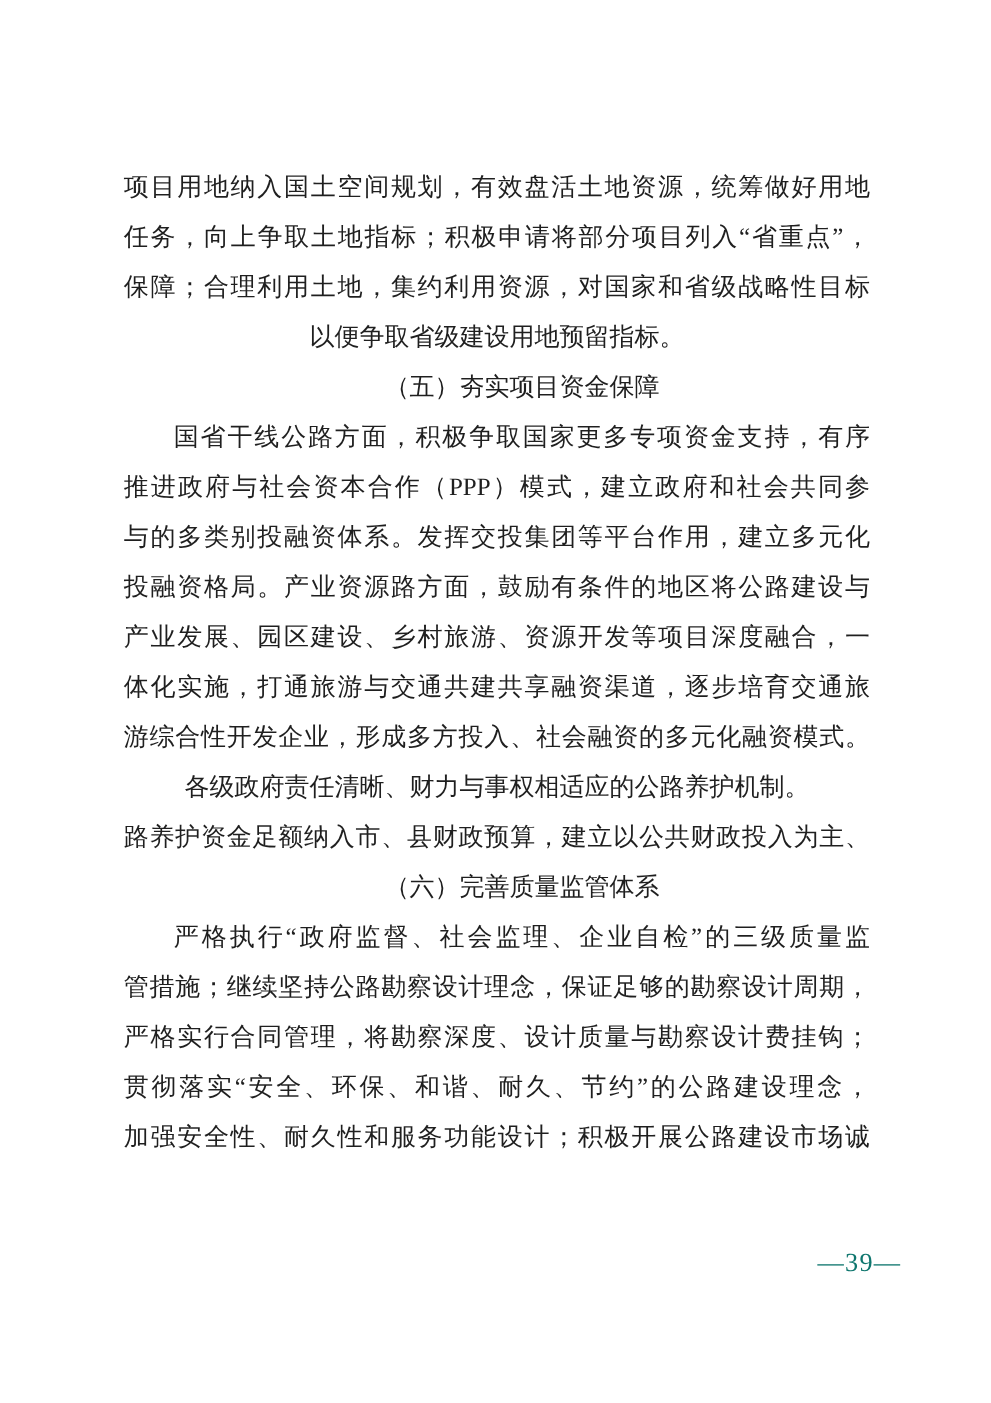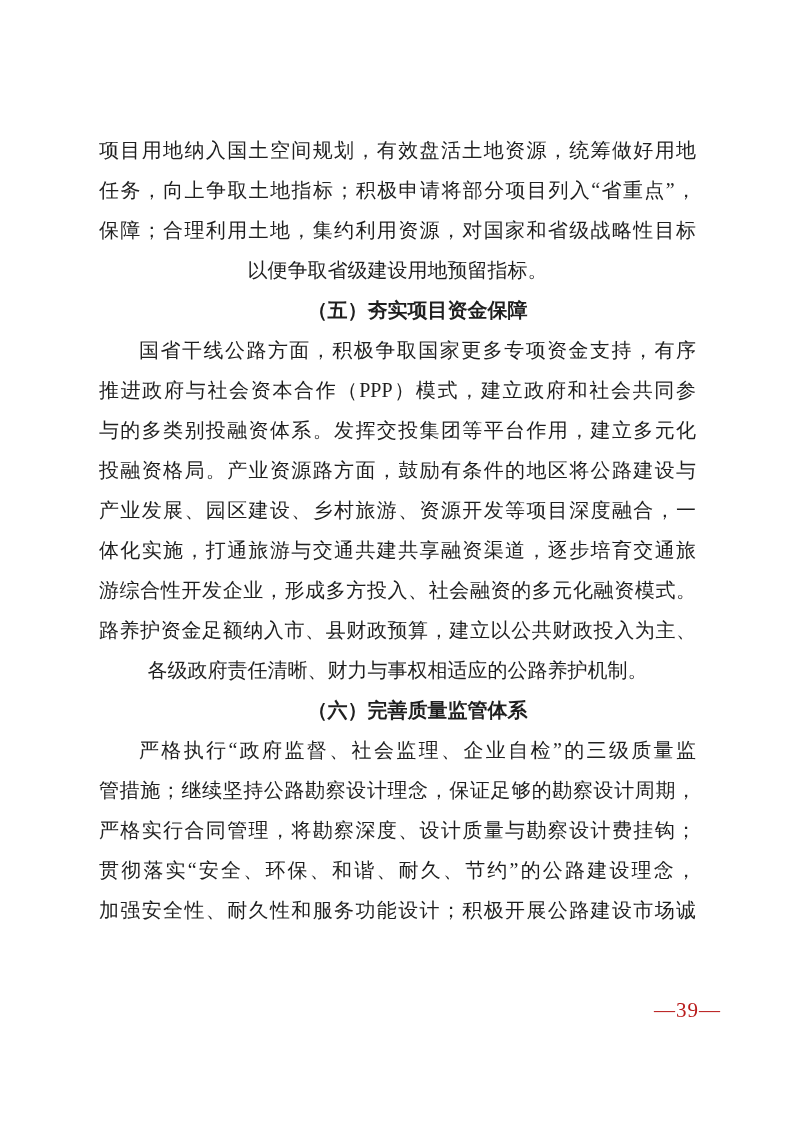--- a/index.html
+++ b/index.html
@@ -32,51 +32,51 @@
   }
   .fill {
     text-align: justify;
     text-align-last: justify;
   }
   .ind {
     padding-left: 40px;
   }
   .head {
     
-    font-weight: bold;
+    font-weight: normal;
   }
   .page-number {
     position: absolute;
     top: 996px;
     right: 98px;
     font-size: 21px;
     line-height: 28px;
     letter-spacing: 1px;
-    color: #b91c1c;
+    color: #0f766e;
   }
 </style>
 </head>
 <body>
 
 <div class="page">
   <div class="text-block">
     <div class="line fill">项目用地纳入国土空间规划，有效盘活土地资源，统筹做好用地</div>
     <div class="line fill">任务，向上争取土地指标；积极申请将部分项目列入“省重点”，</div>
     <div class="line fill">保障；合理利用土地，集约利用资源，对国家和省级战略性目标</div>
     <div class="line">以便争取省级建设用地预留指标。</div>
     <div class="line head ind">（五）夯实项目资金保障</div>
     <div class="line fill ind">国省干线公路方面，积极争取国家更多专项资金支持，有序</div>
     <div class="line fill">推进政府与社会资本合作（PPP）模式，建立政府和社会共同参</div>
     <div class="line fill">与的多类别投融资体系。发挥交投集团等平台作用，建立多元化</div>
     <div class="line fill">投融资格局。产业资源路方面，鼓励有条件的地区将公路建设与</div>
     <div class="line fill">产业发展、园区建设、乡村旅游、资源开发等项目深度融合，一</div>
     <div class="line fill">体化实施，打通旅游与交通共建共享融资渠道，逐步培育交通旅</div>
     <div class="line fill">游综合性开发企业，形成多方投入、社会融资的多元化融资模式。</div>
+    <div class="line">各级政府责任清晰、财力与事权相适应的公路养护机制。</div>
     <div class="line fill">路养护资金足额纳入市、县财政预算，建立以公共财政投入为主、</div>
-    <div class="line">各级政府责任清晰、财力与事权相适应的公路养护机制。</div>
     <div class="line head ind">（六）完善质量监管体系</div>
     <div class="line fill ind">严格执行“政府监督、社会监理、企业自检”的三级质量监</div>
     <div class="line fill">管措施；继续坚持公路勘察设计理念，保证足够的勘察设计周期，</div>
     <div class="line fill">严格实行合同管理，将勘察深度、设计质量与勘察设计费挂钩；</div>
     <div class="line fill">贯彻落实“安全、环保、和谐、耐久、节约”的公路建设理念，</div>
     <div class="line fill">加强安全性、耐久性和服务功能设计；积极开展公路建设市场诚</div>
   </div>
   <div class="page-number">—39—</div>
 </div>
 

